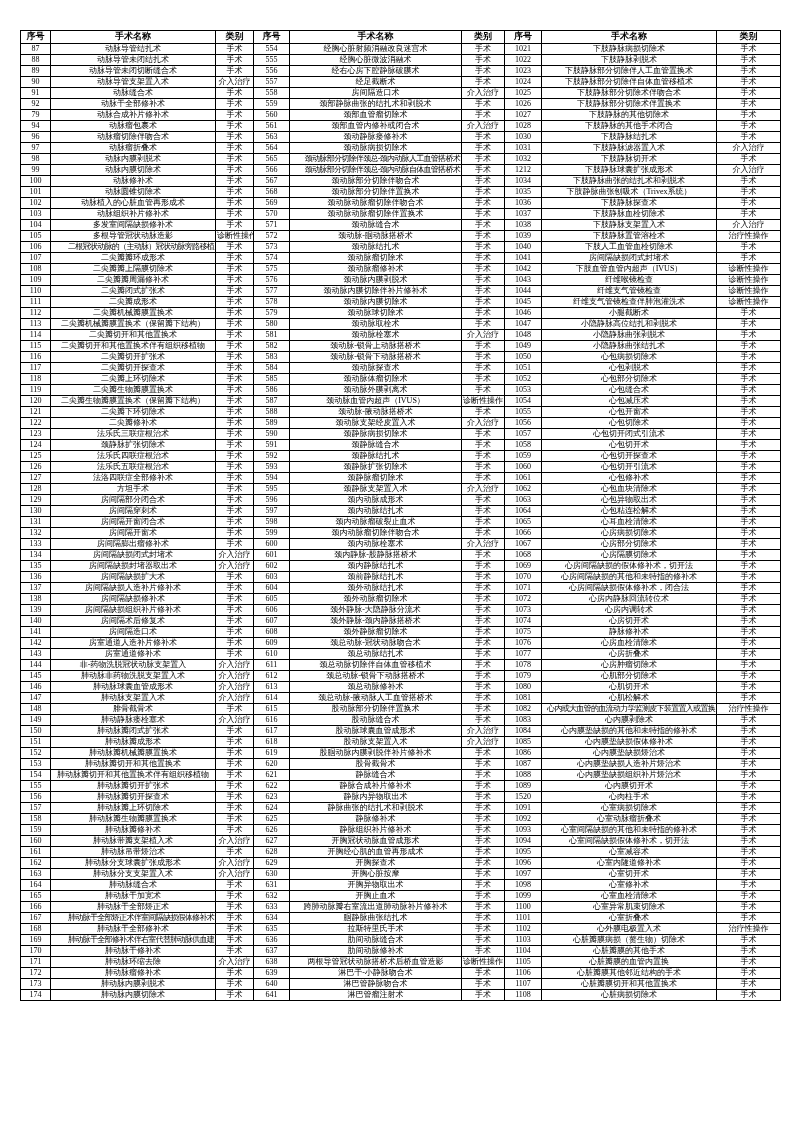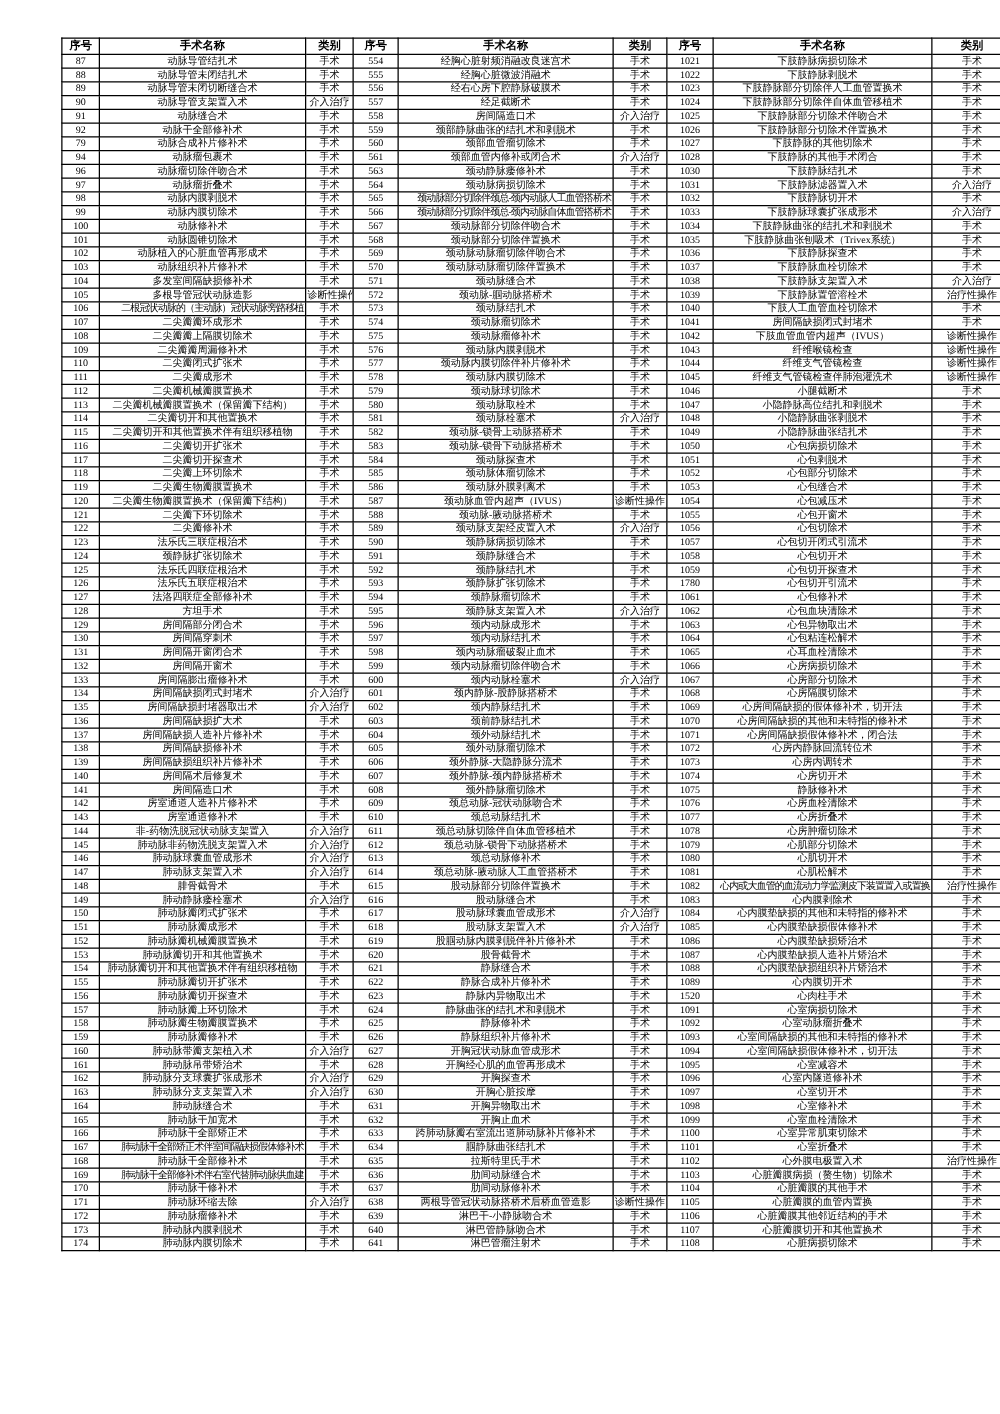--- a/index.html
+++ b/index.html
@@ -1,19 +1,19 @@
 <!DOCTYPE html>
 <html><head>
 <meta charset="utf-8">
 <style>
   html,body{margin:0;padding:0;background:#ffffff;}
   .page{
     width:800px;height:1131px;background:#ffffff;overflow:hidden;
     font-family:"Liberation Serif","DejaVu Serif",serif;color:#000;
-    position:relative;box-sizing:border-box;padding-left:29px;
+    position:relative;box-sizing:border-box;
   }
   table.proc{
     border-collapse:collapse;table-layout:fixed;
     margin:30px 0 0 20px;width:760px;
   }
   table.proc th,table.proc td{
     border:1px solid #000;
     font-size:8px;line-height:9.5px;height:10px;
     padding:0 1px;text-align:center;vertical-align:middle;
     overflow:hidden;white-space:nowrap;
@@ -177,21 +177,21 @@
           <td class="name">下肢静脉切开术</td>
           <td class="cat">手术</td>
         </tr>
         <tr>
           <td class="num">99</td>
           <td class="name">动脉内膜切除术</td>
           <td class="cat">手术</td>
           <td class="num">566</td>
           <td class="name tight">颈动脉部分切除伴颈总-颈内动脉自体血管搭桥术</td>
           <td class="cat">手术</td>
-          <td class="num">1033</td>
+          <td class="num">1212</td>
           <td class="name">下肢静脉球囊扩张成形术</td>
           <td class="cat">介入治疗</td>
         </tr>
         <tr>
           <td class="num">100</td>
           <td class="name">动脉修补术</td>
           <td class="cat">手术</td>
           <td class="num">567</td>
           <td class="name">颈动脉部分切除伴吻合术</td>
           <td class="cat">手术</td>
@@ -474,21 +474,21 @@
           <td class="name">心包切开探查术</td>
           <td class="cat">手术</td>
         </tr>
         <tr>
           <td class="num">126</td>
           <td class="name">法乐氏五联症根治术</td>
           <td class="cat">手术</td>
           <td class="num">593</td>
           <td class="name">颈静脉扩张切除术</td>
           <td class="cat">手术</td>
-          <td class="num">1780</td>
+          <td class="num">1060</td>
           <td class="name">心包切开引流术</td>
           <td class="cat">手术</td>
         </tr>
         <tr>
           <td class="num">127</td>
           <td class="name">法洛四联症全部修补术</td>
           <td class="cat">手术</td>
           <td class="num">594</td>
           <td class="name">颈静脉瘤切除术</td>
           <td class="cat">手术</td>

